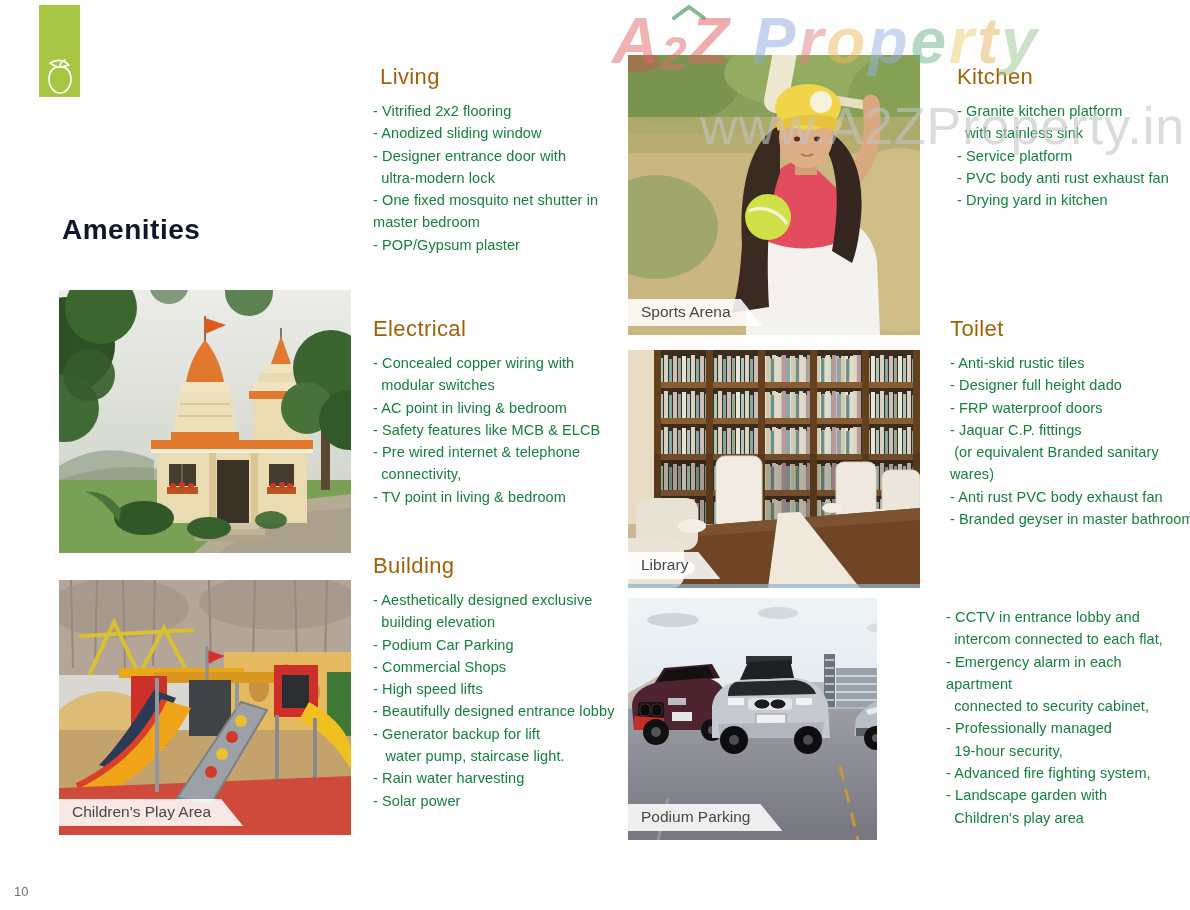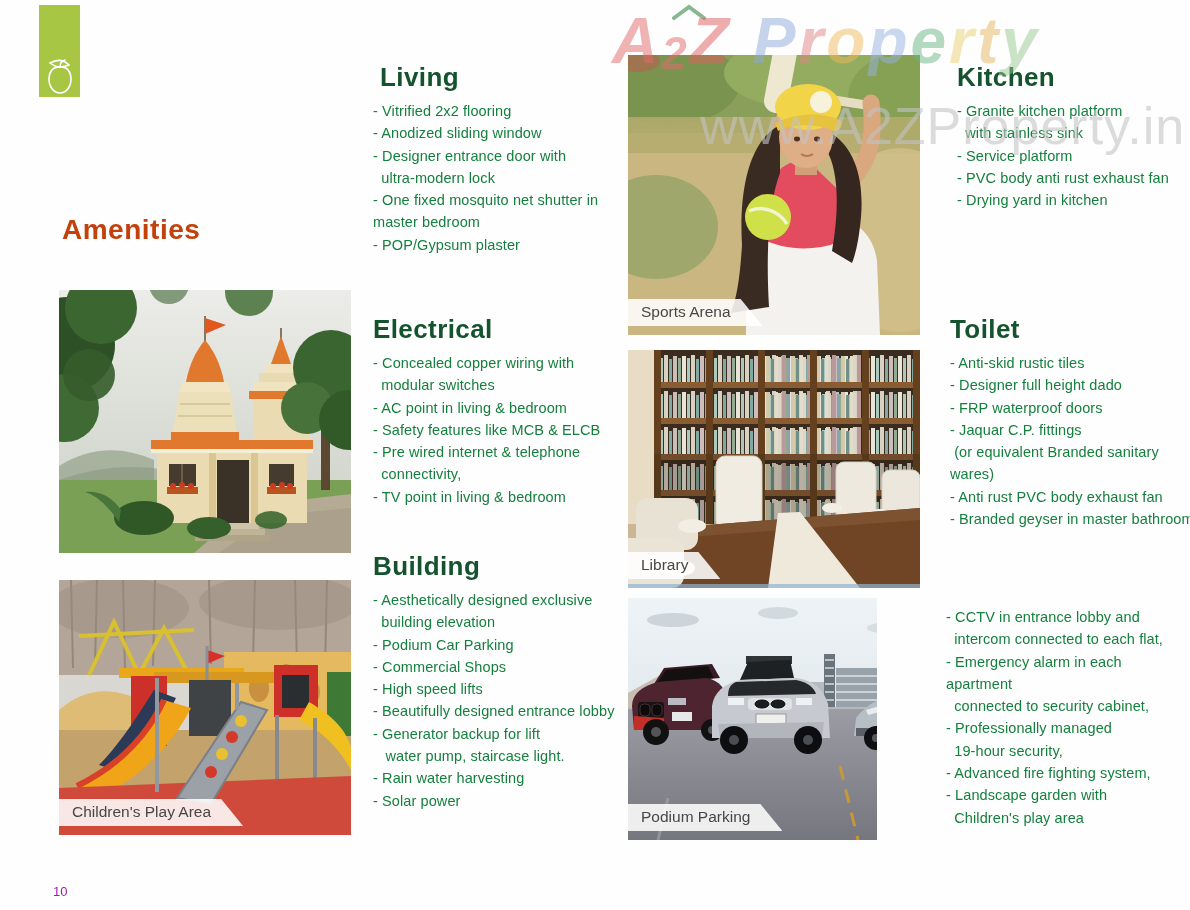--- a/index.html
+++ b/index.html
@@ -5,23 +5,23 @@
   html,body{margin:0;padding:0;background:#ffffff;}
   .page{position:relative;width:1190px;height:910px;background:#fefefe;overflow:hidden;
         font-family:"Liberation Sans",sans-serif;}
 
   
   .logo{position:absolute;left:39px;top:5px;width:41px;height:92px;background:#a7c643;}
   .logo svg{display:block;margin:50px auto 0;}
 
   
   .amenities{position:absolute;left:62px;top:214px;font-size:28px;font-weight:600;
-             color:#c2410c;letter-spacing:.5px;z-index:2;}
+             color:#0f172a;letter-spacing:.5px;z-index:2;}
   .section{position:absolute;z-index:2;}
-  .section-title{font-size:26px;line-height:30px;color:#14532d;font-weight:700;
+  .section-title{font-size:22px;line-height:30px;color:#a16207;font-weight:400;
                  letter-spacing:.4px;margin:0 0 8px 0;}
   .section-body{font-size:14.5px;line-height:22.3px;color:#15803d;white-space:pre-wrap;
                 letter-spacing:.1px;}
   #sec-living{left:373px;top:62px;width:270px;} #sec-living .section-title{margin-left:7px;}
   #sec-electrical{left:373px;top:314px;width:270px;}
   #sec-building{left:373px;top:551px;width:275px;}
   #sec-kitchen{left:957px;top:62px;width:235px;}
   #sec-toilet{left:950px;top:314px;width:245px;}
   #sec-security{left:946px;top:606px;width:245px;}
 
@@ -38,21 +38,21 @@
                clip-path:polygon(0 0,calc(100% - 22px) 0,100% 100%,0 100%);}
 
   
   .wm-brand{position:absolute;left:612px;top:4px;font-size:64px;font-weight:700;
             letter-spacing:3px;opacity:.5;z-index:6;white-space:pre;font-style:italic;}
   .wm-small{font-size:46px;vertical-align:-6px;}
   .wm-roof{position:absolute;left:672px;top:4px;z-index:6;opacity:.6;}
   .wm-url{position:absolute;left:700px;top:96px;font-size:52px;color:#c4c4c4;opacity:.6;
           letter-spacing:1px;z-index:6;white-space:nowrap;}
 
-  .page-number{position:absolute;left:14px;top:884px;font-size:13px;color:#a21caf;z-index:2;margin-left:39px;}
+  .page-number{position:absolute;left:14px;top:884px;font-size:13px;color:#737373;z-index:2;}
 </style>
 </head>
 <body>
 
 <div class="page">
 
   <div class="logo">
     <svg width="34" height="40" viewBox="0 0 34 40">
       <g stroke="#ffffff" fill="none" stroke-width="1.6" stroke-linecap="round">
         <path d="M17,12 c-7,-1 -11,5 -11,12 c0,8 5,14 11,14 c6,0 11,-6 11,-14 c0,-7 -4,-13 -11,-12 z"></path>

